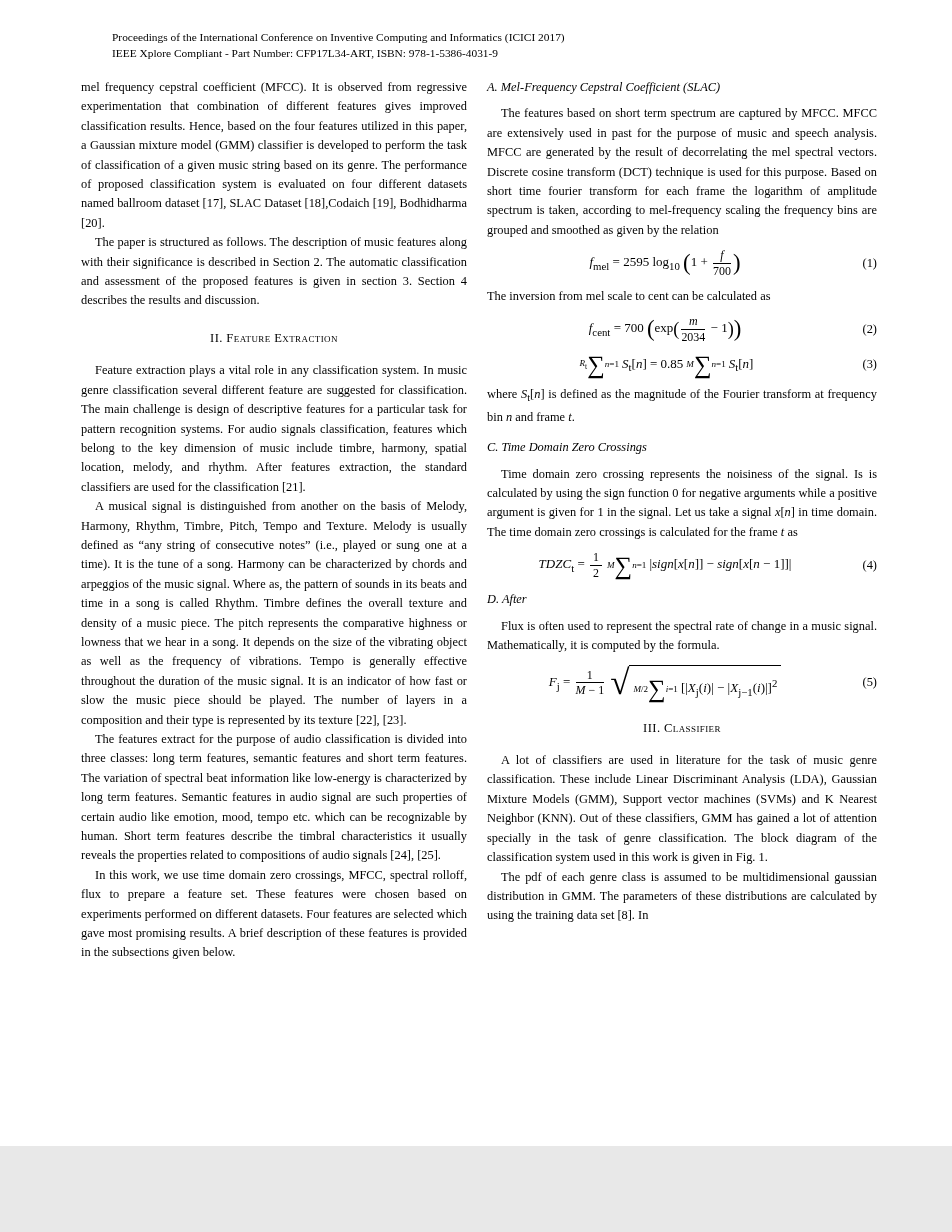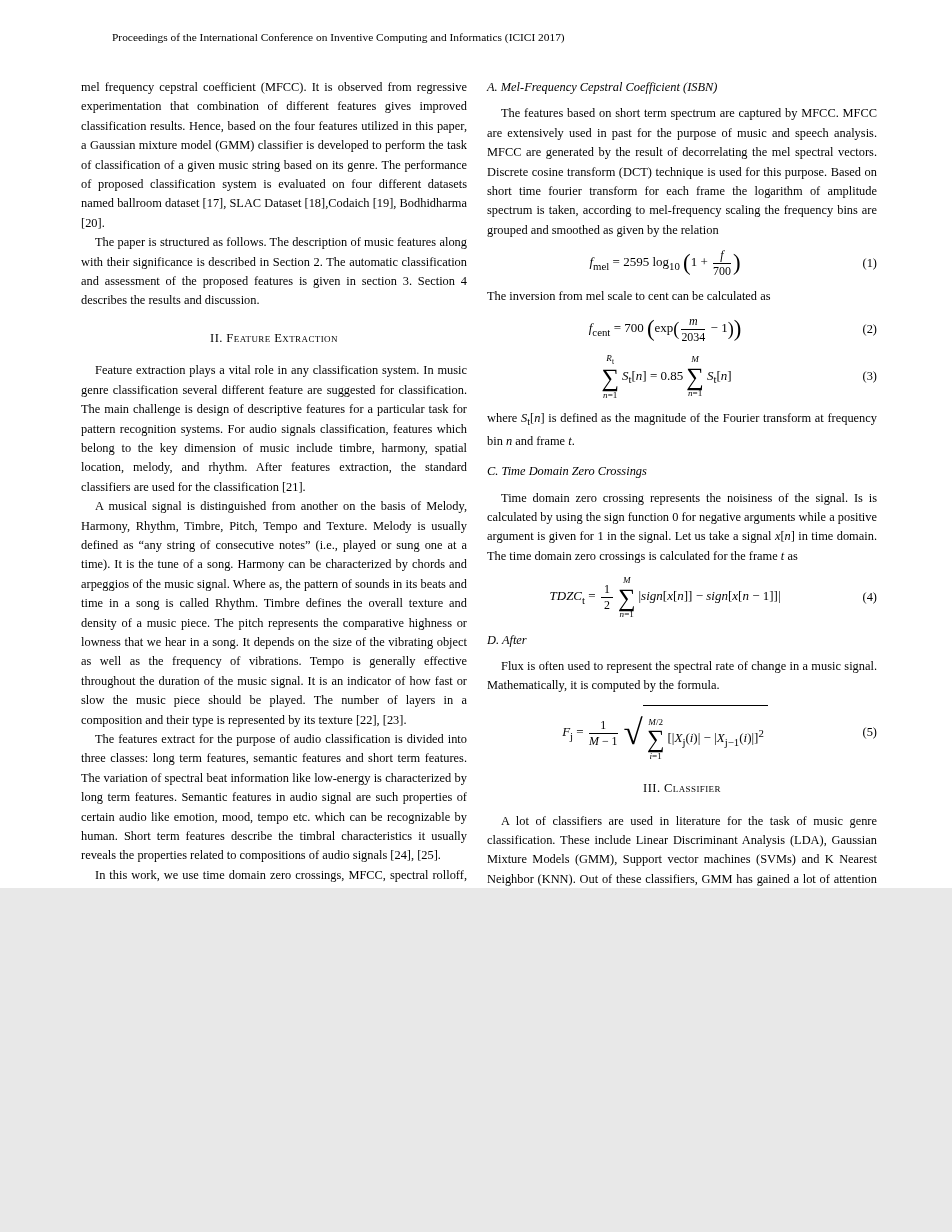--- a/index.html
+++ b/index.html
@@ -1,19 +1,19 @@
 <!DOCTYPE html>
 <html><head>
 <meta charset="utf-8">
 <style>
   html, body { margin: 0; padding: 0; background: #e8e8e8; }
   .page {
     position: relative;
     width: 952px;
-    height: 888px;
+    height: 1146px;
     margin: 0 auto;
     background: #ffffff;
     font-family: "Liberation Serif", "DejaVu Serif", serif;
     color: #000;
     overflow: hidden;
   }
   .page-header {
     position: absolute;
     left: 112px;
     top: 29px;
@@ -70,21 +70,21 @@
     text-align: center;
     line-height: 1.05;
     font-size: 0.92em;
     margin: 0 2px;
   }
   .frac .num { display: block; border-bottom: 1px solid #000; padding: 0 3px 1px 3px; }
   .frac .den { display: block; padding-top: 1px; }
 
   .sum {
     display: inline-flex;
-    flex-direction: column;
+    flex-direction: row;
     align-items: center;
     vertical-align: middle;
     line-height: 1;
     margin: 0 3px;
   }
   .sum .lim { font-size: 0.70em; line-height: 1.15; }
   .sum .sigma { font-size: 1.9em; line-height: 0.95; }
 
   .bigp  { font-size: 1.75em; font-weight: 300; vertical-align: middle; }
   .bigp2 { font-size: 1.4em;  font-weight: 300; vertical-align: middle; }
@@ -113,34 +113,35 @@
     font-size: 13px;
   }
 </style>
 </head>
 <body>
 
 <div class="page">
 
   <div class="page-header">
     <div>Proceedings of the International Conference on Inventive Computing and Informatics (ICICI 2017)</div>
+    <div>IEEE Xplore Compliant - Part Number: CFP17L34-ART, ISBN: 978-1-5386-4031-9</div>
   </div>
 
   <div class="col col-left">
     <p class="body noindent">mel frequency cepstral coefficient (MFCC). It is observed from regressive experimentation that combination of different features gives improved classification results. Hence, based on the four features utilized in this paper, a Gaussian mixture model (GMM) classifier is developed to perform the task of classification of a given music string based on its genre. The performance of proposed classification system is evaluated on four different datasets named ballroom dataset [17], SLAC Dataset [18],Codaich [19], Bodhidharma [20].</p>
     <p class="body">The paper is structured as follows. The description of music features along with their significance is described in Section 2. The automatic classification and assessment of the proposed features is given in section 3. Section 4 describes the results and discussion.</p>
     <h2 class="section-heading">II. Feature Extraction</h2>
     <p class="body">Feature extraction plays a vital role in any classification system. In music genre classification several different feature are suggested for classification. The main challenge is design of descriptive features for a particular task for pattern recognition systems. For audio signals classification, features which belong to the key dimension of music include timbre, harmony, spatial location, melody, and rhythm. After features extraction, the standard classifiers are used for the classification [21].</p>
     <p class="body">A musical signal is distinguished from another on the basis of Melody, Harmony, Rhythm, Timbre, Pitch, Tempo and Texture. Melody is usually defined as “any string of consecutive notes” (i.e., played or sung one at a time). It is the tune of a song. Harmony can be characterized by chords and arpeggios of the music signal. Where as, the pattern of sounds in its beats and time in a song is called Rhythm. Timbre defines the overall texture and density of a music piece. The pitch represents the comparative highness or lowness that we hear in a song. It depends on the size of the vibrating object as well as the frequency of vibrations. Tempo is generally effective throughout the duration of the music signal. It is an indicator of how fast or slow the music piece should be played. The number of layers in a composition and their type is represented by its texture [22], [23].</p>
     <p class="body">The features extract for the purpose of audio classification is divided into three classes: long term features, semantic features and short term features. The variation of spectral beat information like low-energy is characterized by long term features. Semantic features in audio signal are such properties of certain audio like emotion, mood, tempo etc. which can be recognizable by human. Short term features describe the timbral characteristics it usually reveals the properties related to compositions of audio signals [24], [25].</p>
     <p class="body">In this work, we use time domain zero crossings, MFCC, spectral rolloff, flux to prepare a feature set. These features were chosen based on experiments performed on different datasets. Four features are selected which gave most promising results. A brief description of these features is provided in the subsections given below.</p>
   </div>
 
   <div class="col col-right">
-    <h3 class="subsection-heading first">A. Mel-Frequency Cepstral Coefficient (ISBN)</h3>
+    <h3 class="subsection-heading first">A. Mel-Frequency Cepstral Coefficient (SLAC)</h3>
     <p class="body">The features based on short term spectrum are captured by MFCC. MFCC are extensively used in past for the purpose of music and speech analysis. MFCC are generated by the result of decorrelating the mel spectral vectors. Discrete cosine transform (DCT) technique is used for this purpose. Based on short time fourier transform for each frame the logarithm of amplitude spectrum is taken, according to mel-frequency scaling the frequency bins are grouped and smoothed as given by the relation</p>
 
     <div class="eq-row">
       <span class="eq-body"><i>f</i><sub>mel</sub> = 2595 log<sub>10</sub> <span class="bigp">(</span>1 + <span class="frac"><span class="num"><i>f</i></span><span class="den">700</span></span><span class="bigp">)</span></span>
       <span class="eq-num">(1)</span>
     </div>
 
     <p class="body noindent">The inversion from mel scale to cent can be calculated as</p>
 
     <div class="eq-row">
@@ -186,20 +187,21 @@
                 <span class="lim"><i>M</i>/2</span>
                 <span class="sigma">∑</span>
                 <span class="lim"><i>i</i>=1</span>
               </span>[|<i>X</i><sub>j</sub>(<i>i</i>)| − |<i>X</i><sub>j−1</sub>(<i>i</i>)|]<sup>2</sup></span>
           </span></span>
       <span class="eq-num">(5)</span>
     </div>
 
     <h2 class="section-heading">III. Classifier</h2>
     <p class="body">A lot of classifiers are used in literature for the task of music genre classification. These include Linear Discriminant Analysis (LDA), Gaussian Mixture Models (GMM), Support vector machines (SVMs) and K Nearest Neighbor (KNN). Out of these classifiers, GMM has gained a lot of attention specially in the task of genre classification. The block diagram of the classification system used in this work is given in Fig. 1.</p>
+    <p class="body">The pdf of each genre class is assumed to be multidimensional gaussian distribution in GMM. The parameters of these distributions are calculated by using the training data set [8]. In</p>
   </div>
 
   <div class="page-footer">
     <span>978-1-5386-4031-9/17/$31.00 ©2017 IEEE</span>
     <span class="footer-pagenum">466</span>
   </div>
 
   <div class="license-line">Authorized licensed use limited to: Nanjing Tech University. Downloaded on March 18,2021 at 06:17:02 UTC from IEEE Xplore. Restrictions apply.</div>
 
 </div>

